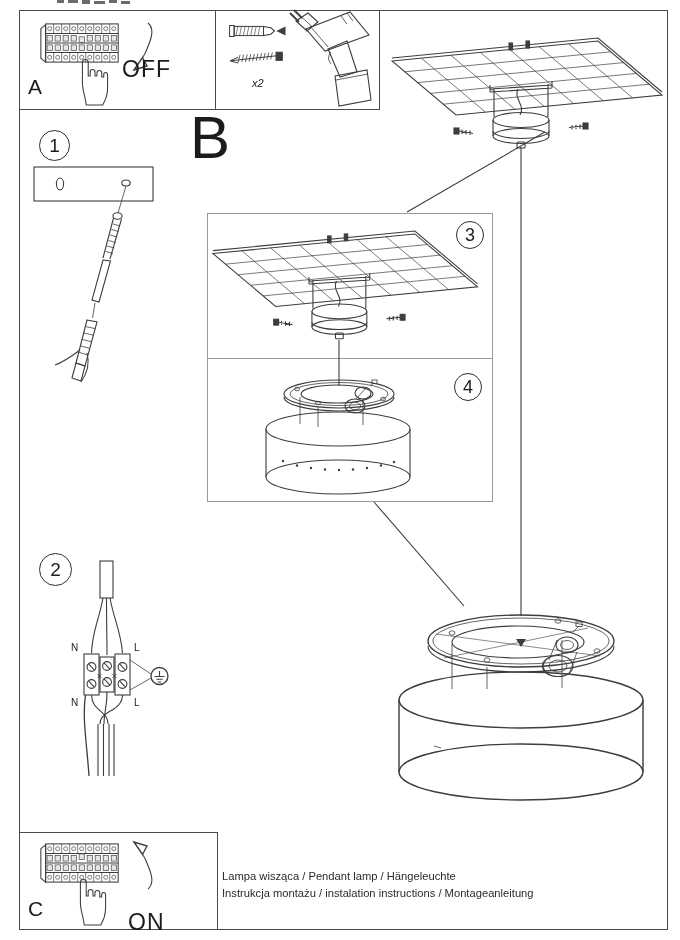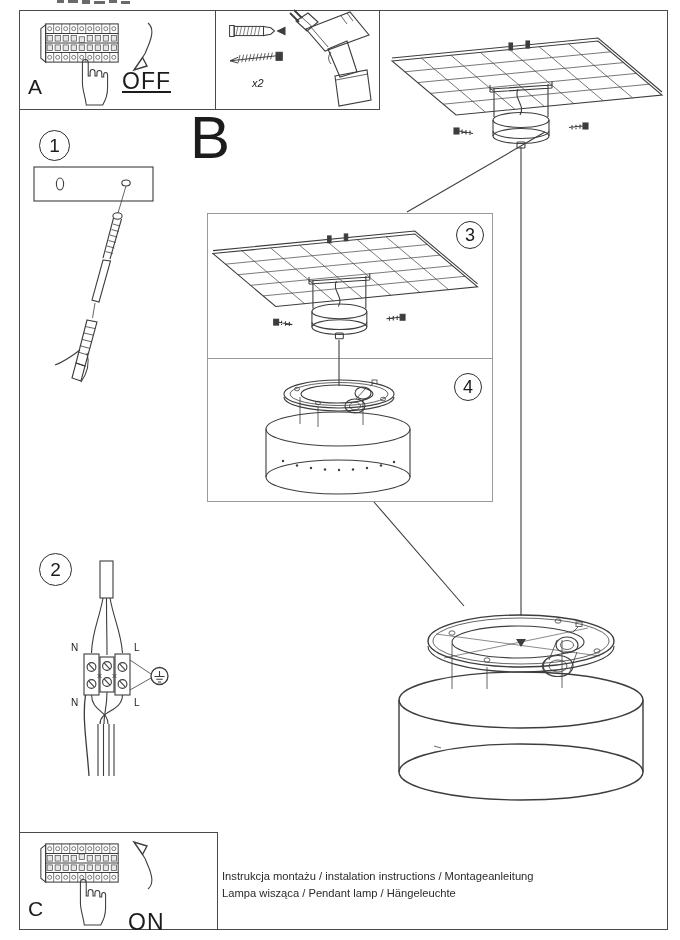--- a/index.html
+++ b/index.html
@@ -252,21 +252,21 @@
       </g>
     </g>
   </svg>
   <svg class="abs" style="left:75px;top:46px;" width="40" height="60" viewBox="0 0 40 62">
     <path class="lineart" fill="#ffffff" d="M11,61 C10,52 7,46 7,38 L7,17 C7,13 13,13 13,17 L13,31 L15,31 L15,27 C15,23.5 20,23.5 20,27 L20,31 L22,31 L22,28 C22,24.5 27,24.5 27,28 L27,32 L29,32 L29,30 C29,26.5 33,26.5 33,30 L33,43 C33,51 31,55 28,61 Z"></path>
   </svg>
   <svg class="abs" style="left:128px;top:20px;" width="26" height="52" viewBox="0 0 26 52">
     <path class="lineart" stroke-width="2" d="M20,3 C26,8 24,16 21,24 C19,30 16,36 12.5,41"></path>
     <polygon points="6,50 14.5,37.5 19,46" fill="#ffffff" stroke="#3d3d3d" stroke-width="1.4"></polygon>
   </svg>
-  <div class="txt switch-label" style="left:122px;top:70px;text-decoration:underline;">OFF</div>
+  <div class="txt switch-label" style="left:122px;top:58px;">OFF</div>
   <div class="txt mid-label" style="left:28px;top:76px;">A</div>
 
   <svg class="abs" style="left:227px;top:20px;" width="62" height="22" viewBox="0 0 64 24">
     <g class="lineart">
       <rect x="1" y="6" width="5" height="12"></rect>
       <rect x="6" y="7" width="32" height="10"></rect>
       <path stroke-width="0.7" d="M10,7 L8,17 M14,7 L12,17 M18,7 L16,17 M22,7 L20,17 M26,7 L24,17 M30,7 L28,17 M34,7 L32,17"></path>
       <polygon points="38,7 46,8.5 50,12 46,15.5 38,17"></polygon>
       <polygon points="52,12 62,7 62,17" fill="#3d3d3d" stroke="none"></polygon>
     </g>
@@ -369,17 +369,17 @@
   <svg class="abs" style="left:128px;top:840px;" width="26" height="52" viewBox="0 0 26 52">
     <g transform="translate(0,52) scale(1,-1)">
       <path class="lineart" stroke-width="2" d="M20,3 C26,8 24,16 21,24 C19,30 16,36 12.5,41"></path>
       <polygon points="6,50 14.5,37.5 19,46" fill="#ffffff" stroke="#3d3d3d" stroke-width="1.4"></polygon>
     </g>
   </svg>
   <div class="txt switch-label" style="left:128px;top:892px;margin-top:19px;">ON</div>
   <div class="txt mid-label" style="left:28px;top:898px;">C</div>
 
   <div class="abs footer-text" style="left:222px;top:868px;">
+    <div>Lampa wisząca / Pendant lamp / Hängeleuchte</div>
     <div>Instrukcja montażu / instalation instructions / Montageanleitung</div>
-    <div>Lampa wisząca / Pendant lamp / Hängeleuchte</div>
   </div>
 
 </div>
 
 </body></html>

